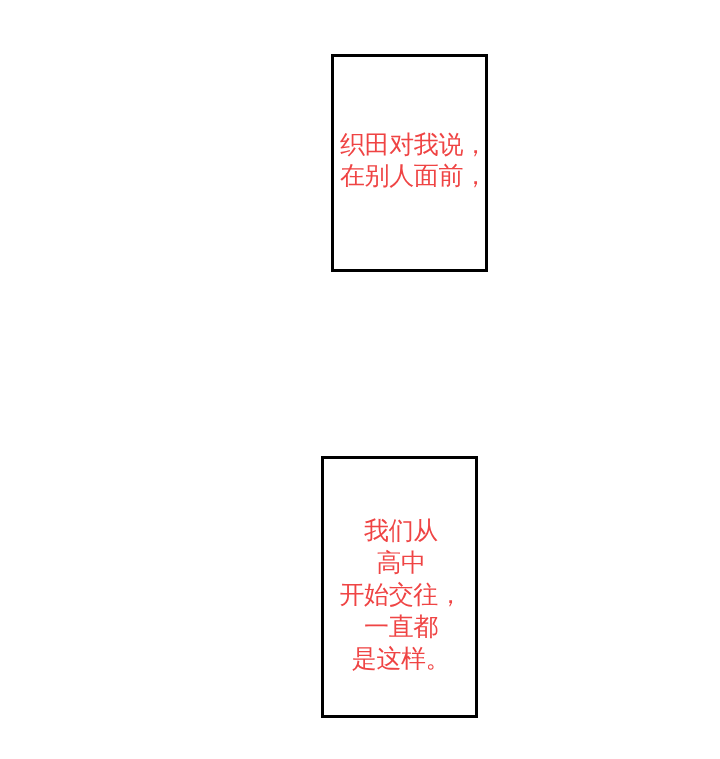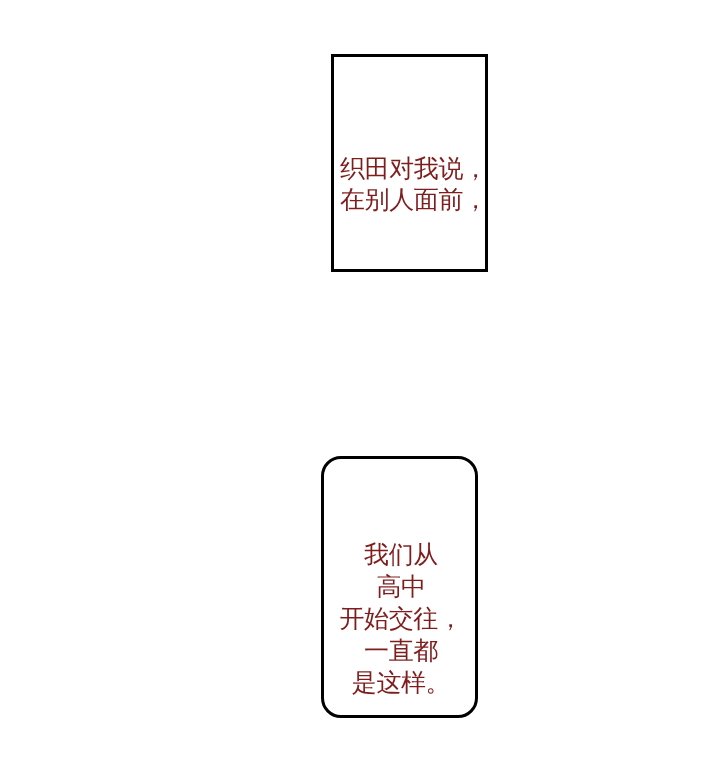--- a/index.html
+++ b/index.html
@@ -16,25 +16,24 @@
     font-family: "DejaVu Sans", "Liberation Sans", sans-serif;
   }
   .panel {
     position: absolute;
     box-sizing: border-box;
     background: #ffffff;
     border: 3px solid #000000;
   }
   .panel-text {
     position: absolute;
-    color: #7f1d1d;
+    color: #ef4444;
     font-family: "DejaVu Sans", "Liberation Sans", sans-serif;
     font-weight: 500;
     white-space: pre-line;
-    margin-top: 24px;
   }
 
   
   #panel-1 {
     left: 331px;
     top: 54px;
     width: 157px;
     height: 218px;
   }
   #panel-1-text {
@@ -63,21 +62,20 @@
     text-align: left;
     letter-spacing: -0.4px;
   }
 
   
   #panel-3 {
     left: 321px;
     top: 456px;
     width: 157px;
     height: 262px;
-    border-radius: 20px;
   }
   #panel-3-text {
     left: 4px;
     top: 56px;
     width: 146px;
     font-size: 25px;
     line-height: 32px;
     text-align: center;
     letter-spacing: -0.4px;
   }

